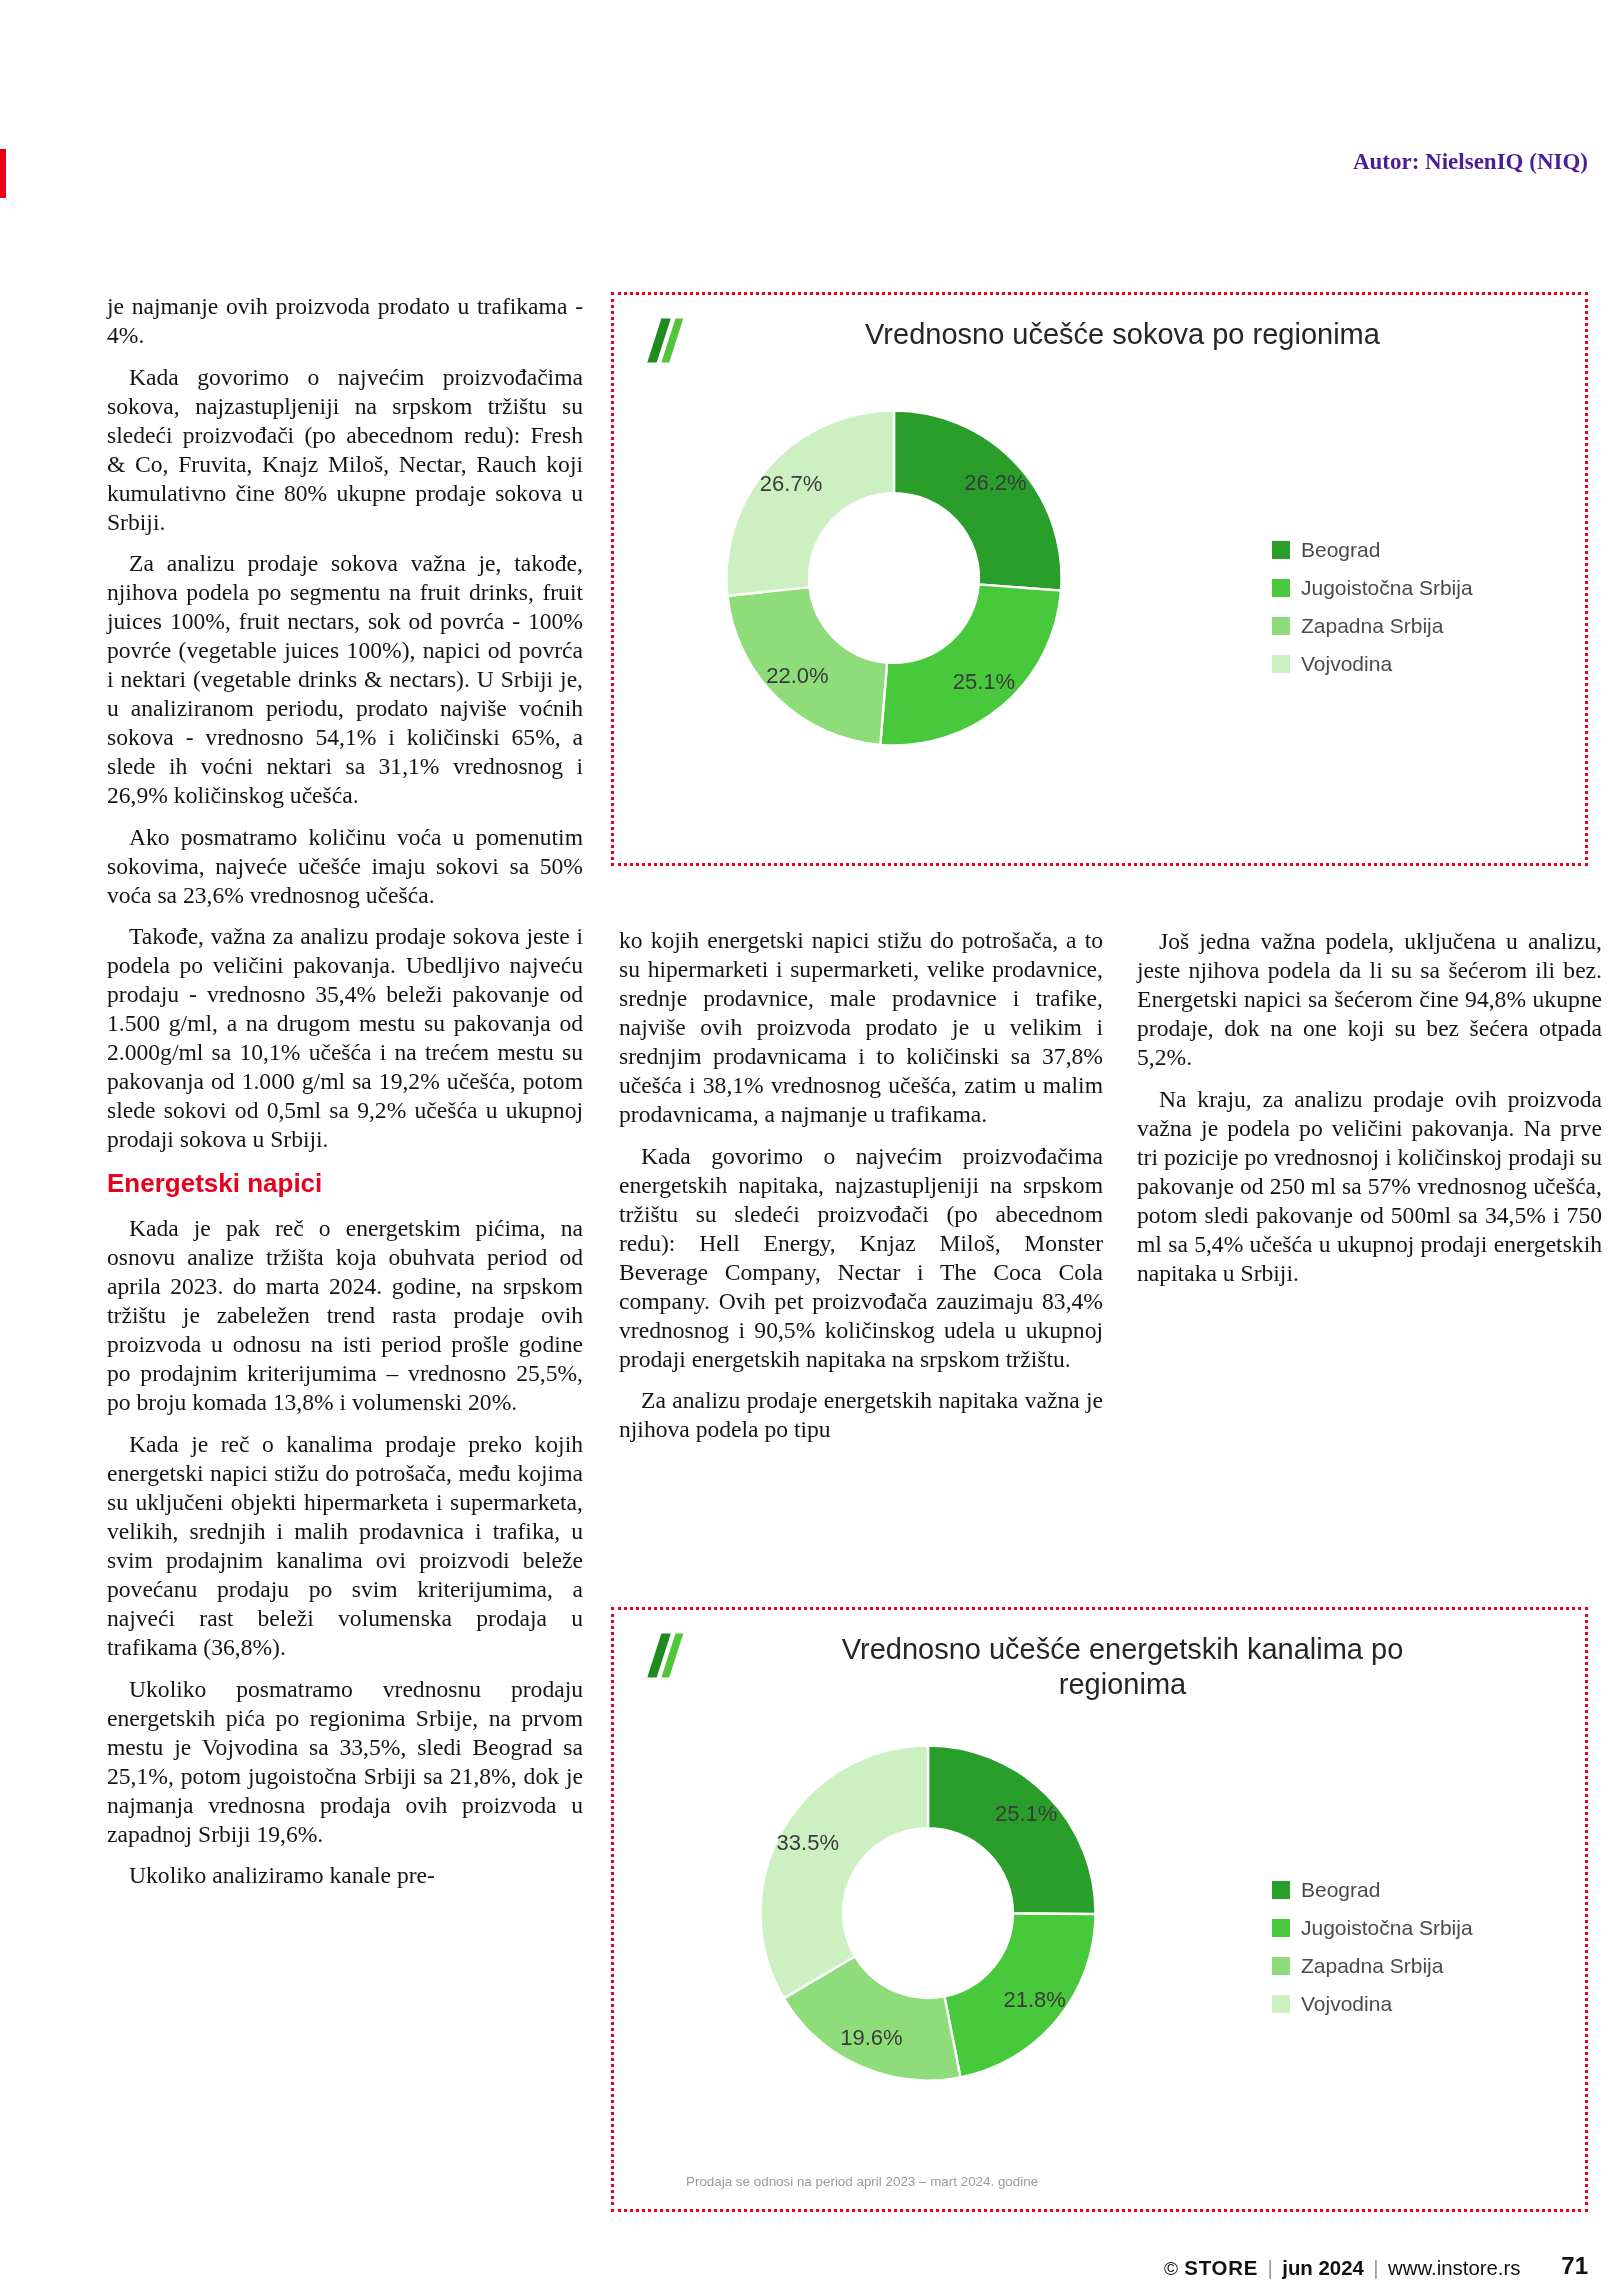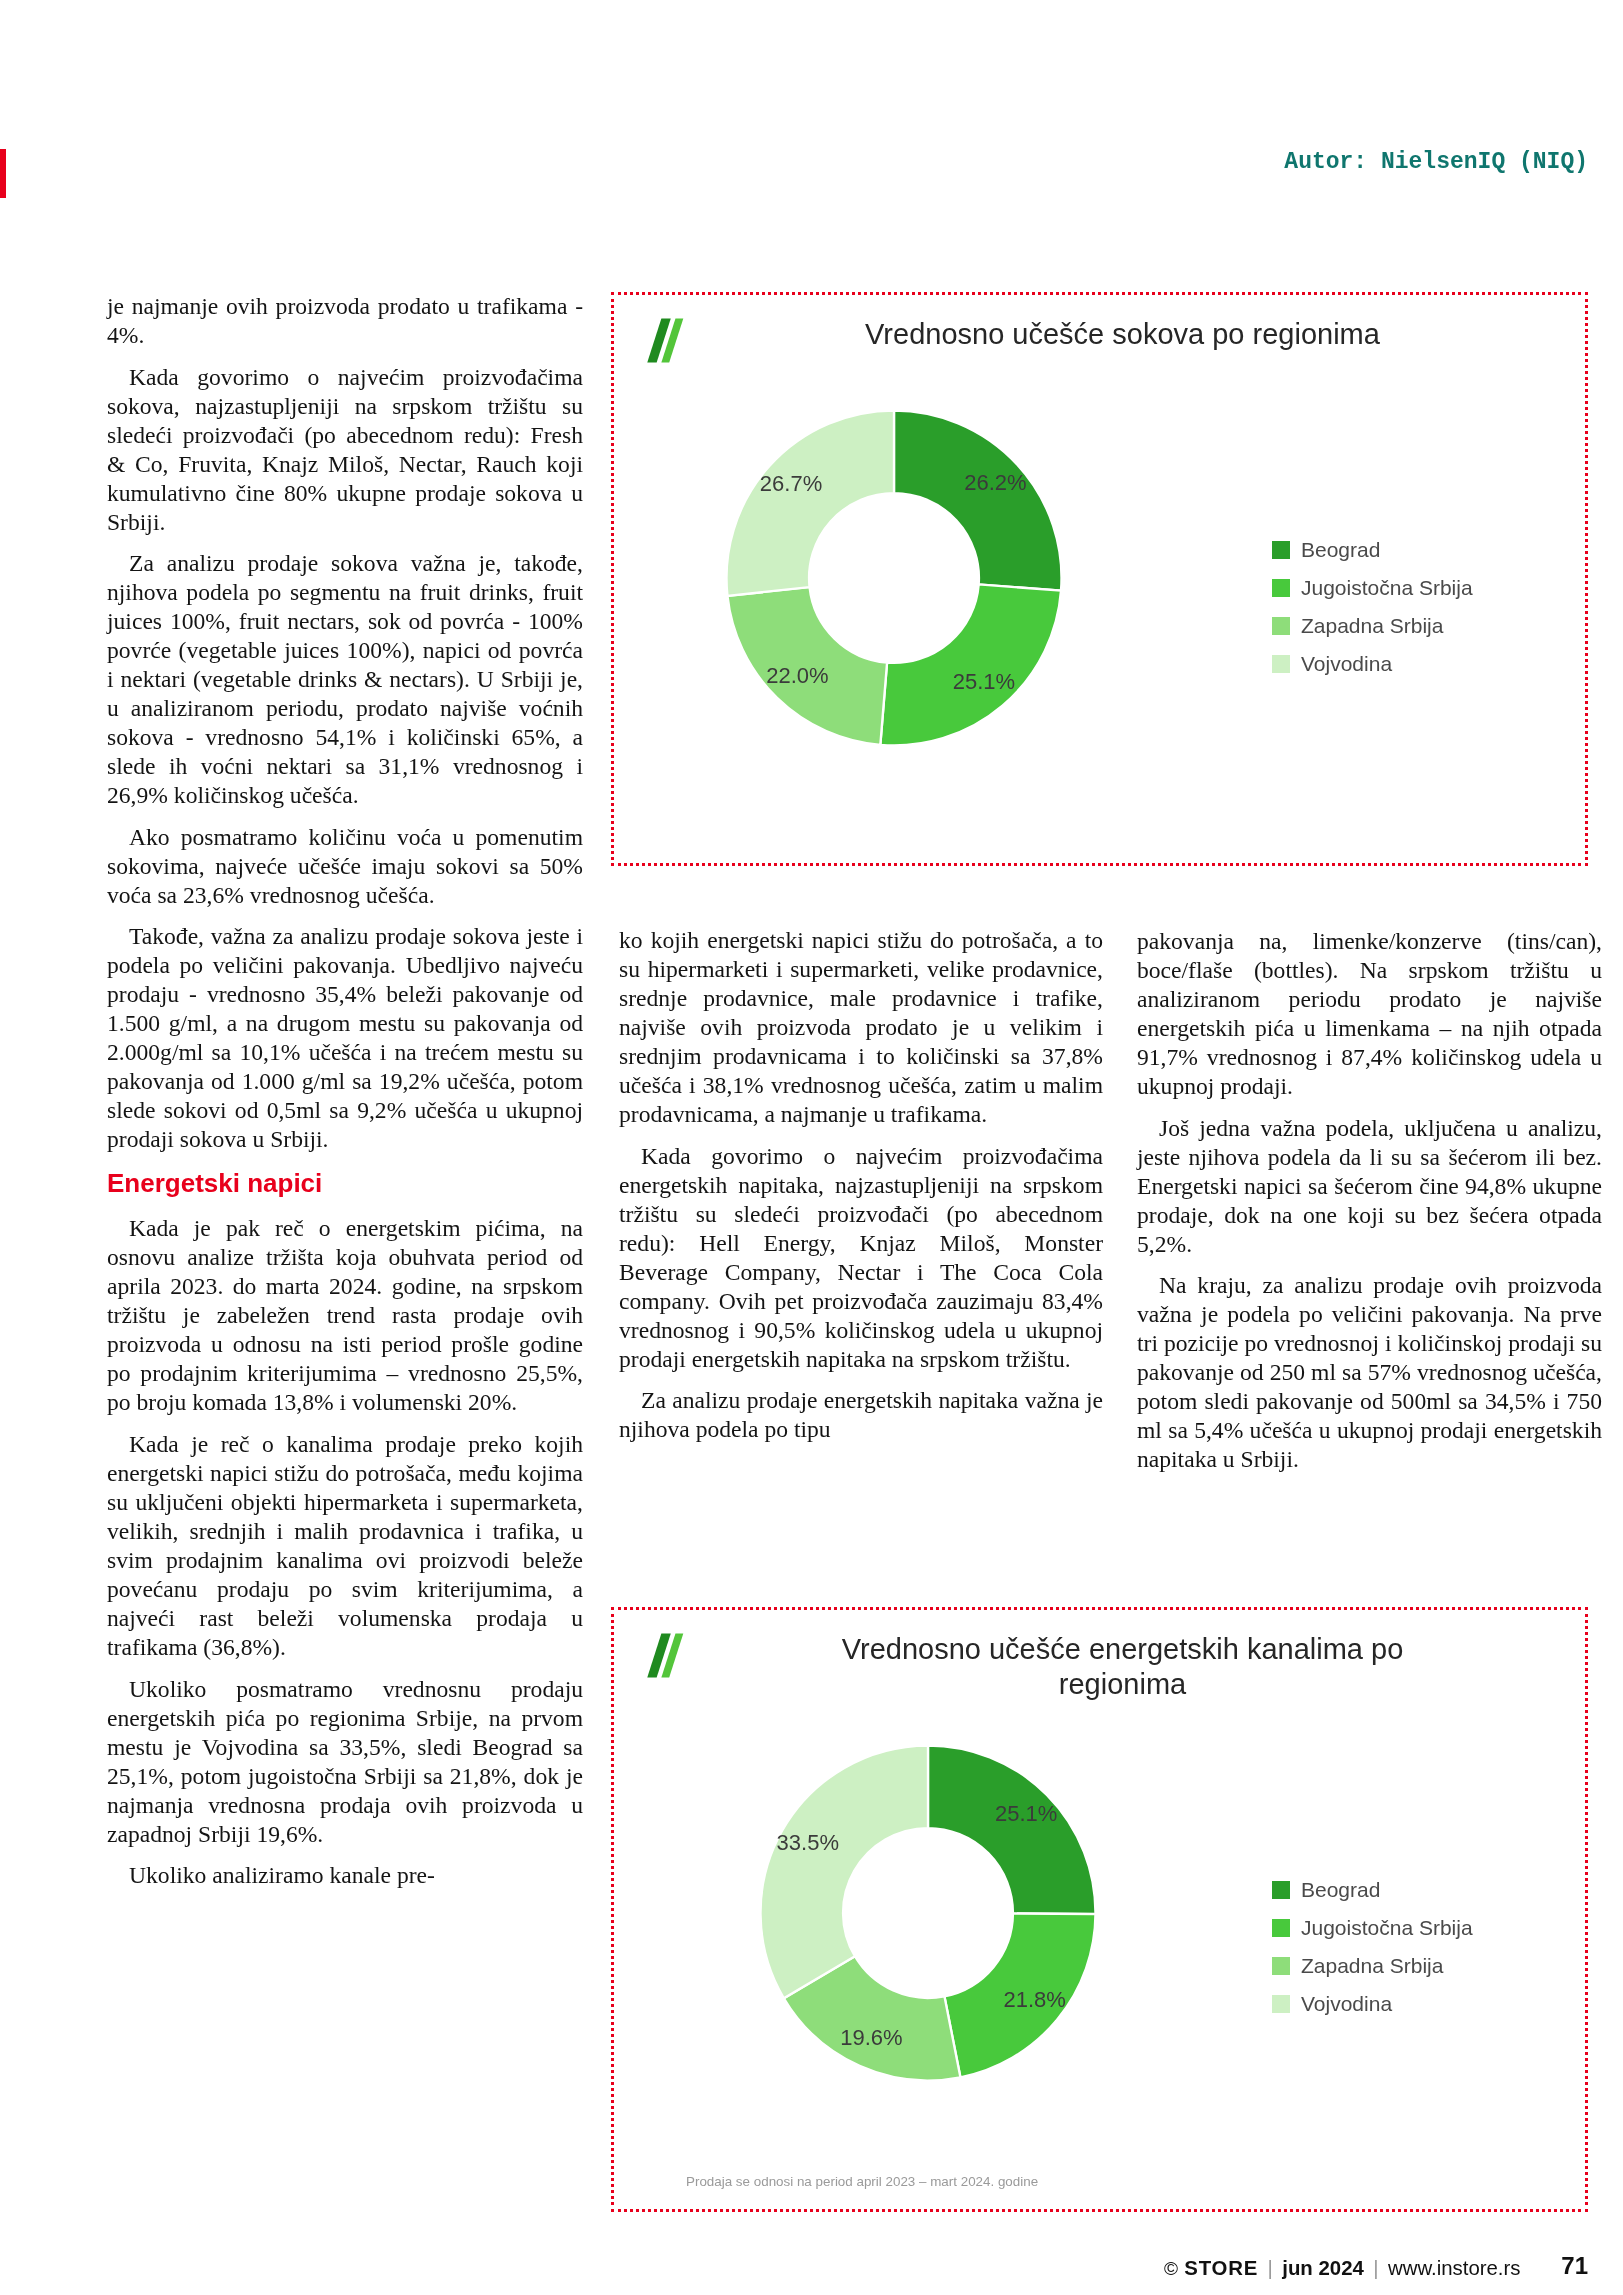--- a/index.html
+++ b/index.html
@@ -9,22 +9,22 @@
     margin:0 auto;
     background:#ffffff;
     font-family:"Liberation Serif", serif;
     color:#141414;
     overflow:hidden;
   }
 
   
   .author {
     position:absolute; top:149px; right:35px;
-    font-family:Liberation Mono, monospace;
-    font-weight:bold; font-size:23px; color:#0f766e;
+    font-family:Liberation Serif, serif;
+    font-weight:bold; font-size:23px; color:#4c1d95;
   }
   .margin-mark {
     position:absolute; left:0; top:149px; width:5.5px; height:49px;
     background:#e8001c;
   }
 
   
   .col { position:absolute; font-size:23.6px; line-height:29px; text-align:justify; }
   .col-left  { left:107px;  top:292px;  width:476px; }
   .col-mid   { left:619px;  top:926px; width:484px; }
@@ -155,21 +155,20 @@
     </div>
   </div>
 
   <div class="col col-mid">
     <p class="para cont">ko kojih energetski napici stižu do potrošača, a to su hipermarketi i supermarketi, velike prodavnice, srednje prodavnice, male prodavnice i trafike, najviše ovih proizvoda prodato je u velikim i srednjim prodavnicama i to količinski sa 37,8% učešća i 38,1% vrednosnog učešća, zatim u malim prodavnicama, a najmanje u trafikama.</p>
     <p class="para">Kada govorimo o najvećim proizvođačima energetskih napitaka, najzastupljeniji na srpskom tržištu su sledeći proizvođači (po abecednom redu): Hell Energy, Knjaz Miloš, Monster Beverage Company, Nectar i The Coca Cola company. Ovih pet proizvođača zauzimaju 83,4% vrednosnog i 90,5% količinskog udela u ukupnoj prodaji energetskih napitaka na srpskom tržištu.</p>
     <p class="para">Za analizu prodaje energetskih napitaka važna je njihova podela po tipu</p>
   </div>
 
   <div class="col col-right">
-    <p class="para cont">pakovanja na, limenke/konzerve (tins/can), boce/flaše (bottles). Na srpskom tržištu u analiziranom periodu prodato je najviše energetskih pića u limenkama – na njih otpada 91,7% vrednosnog i 87,4% količinskog udela u ukupnoj prodaji.</p>
     <p class="para">Još jedna važna podela, uključena u analizu, jeste njihova podela da li su sa šećerom ili bez. Energetski napici sa šećerom čine 94,8% ukupne prodaje, dok na one koji su bez šećera otpada 5,2%.</p>
     <p class="para">Na kraju, za analizu prodaje ovih proizvoda važna je podela po veličini pakovanja. Na prve tri pozicije po vrednosnoj i količinskoj prodaji su pakovanje od 250 ml sa 57% vrednosnog učešća, potom sledi pakovanje od 500ml sa 34,5% i 750 ml sa 5,4% učešća u ukupnoj prodaji energetskih napitaka u Srbiji.</p>
   </div>
 
   <div class="chart-box chart-box-2">
     <div class="chart-title-row">
       <span class="chart-logo">
         <svg width="41" height="47" viewBox="0 0 52 60" aria-hidden="true">
           <path d="M4 58 L22 2 L34 2 L16 58 Z" fill="#1f8a1f"></path>
           <path d="M22 58 L40 2 L50 2 L32 58 Z" fill="#53c53a"></path>

